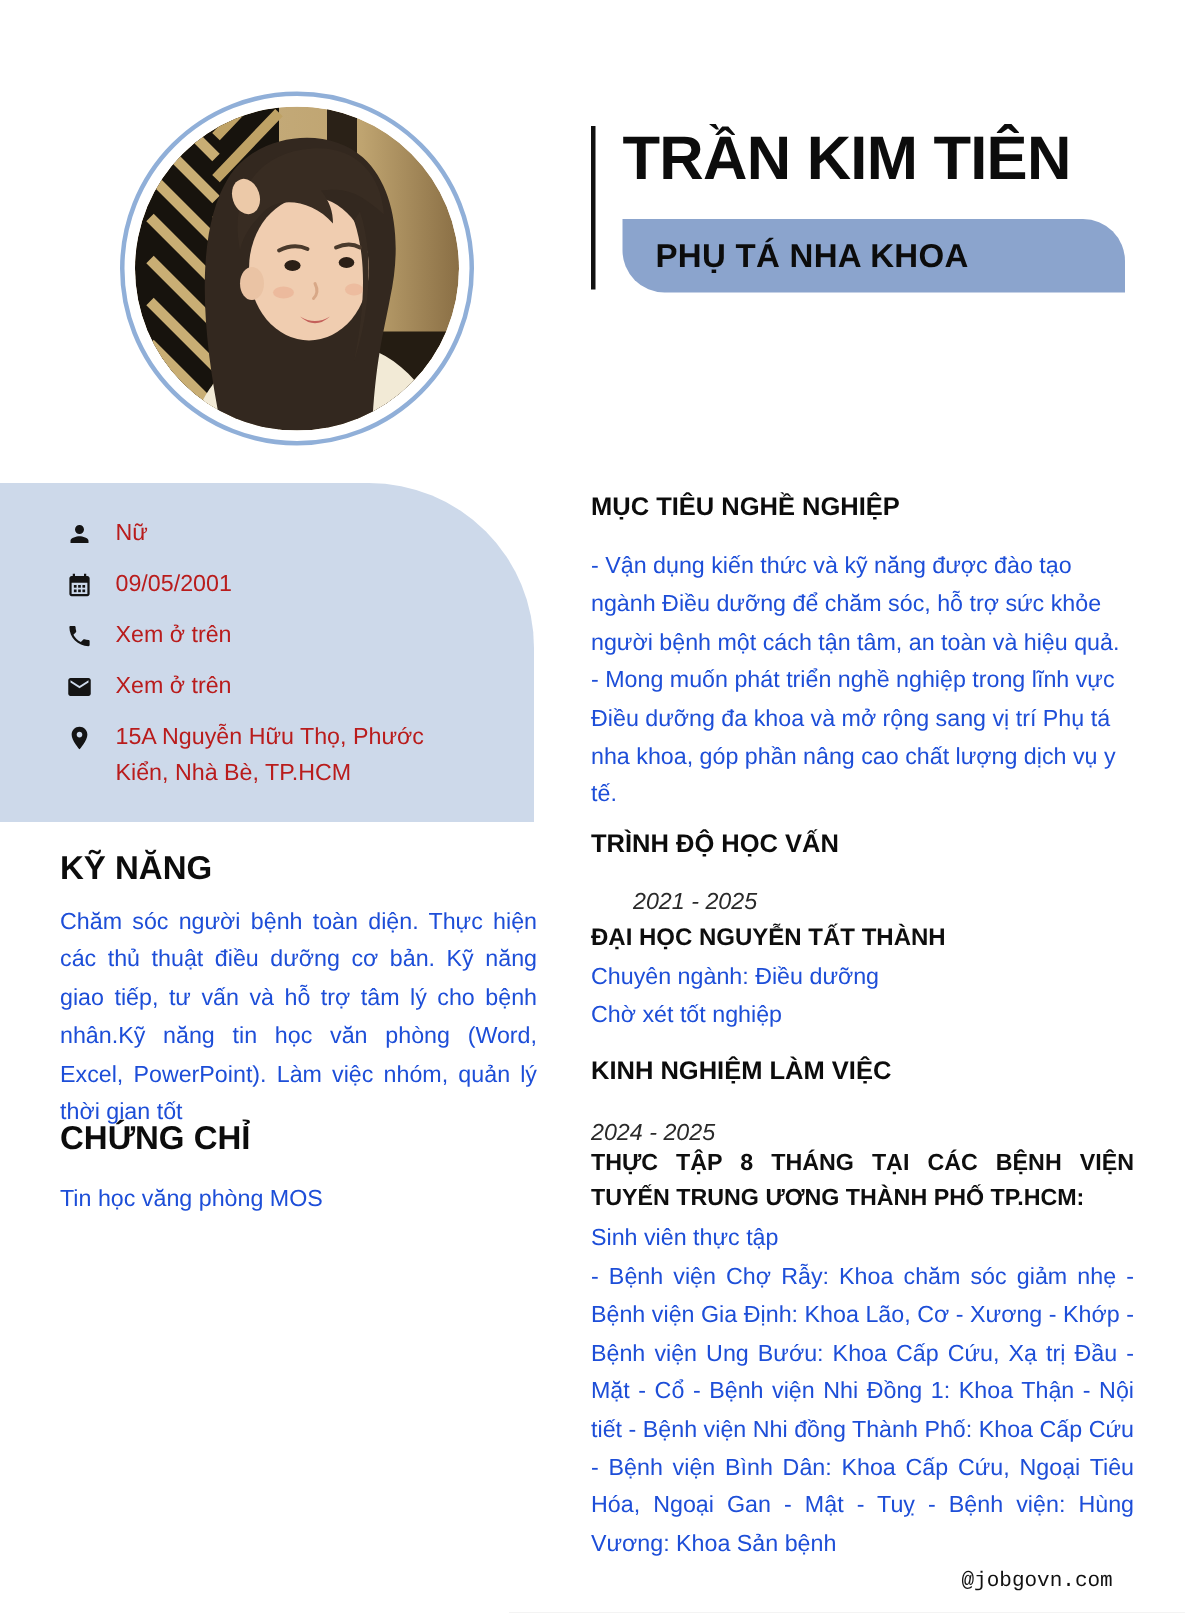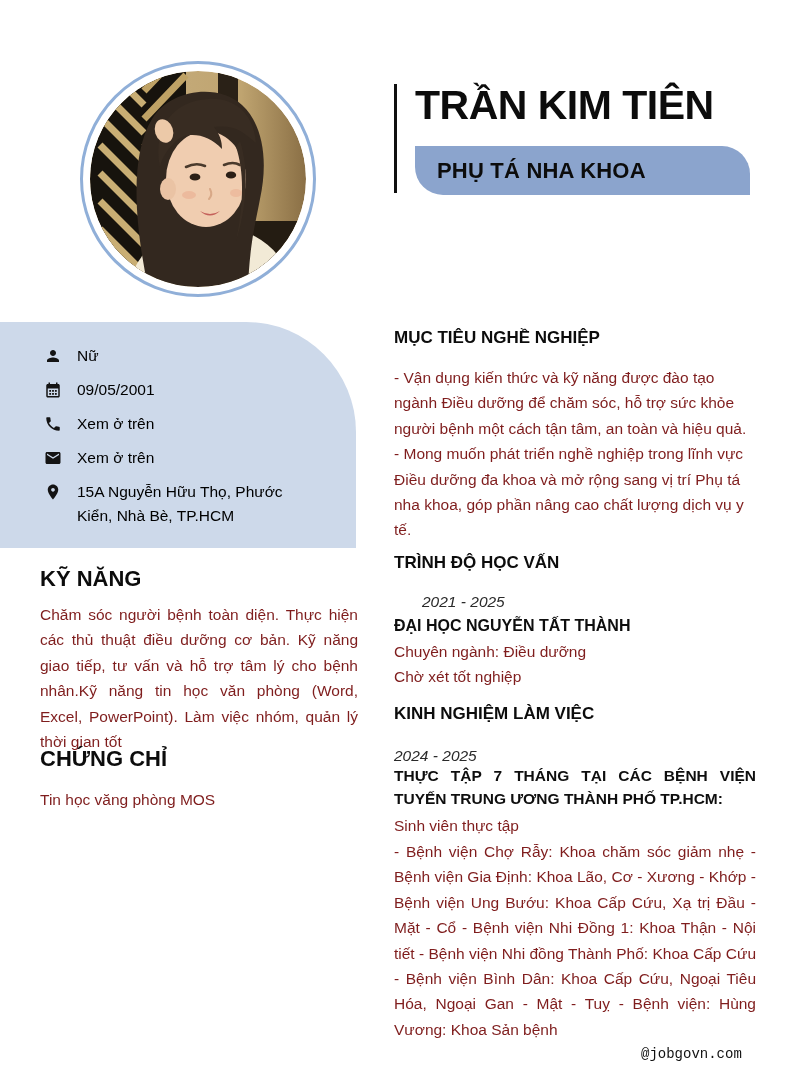--- a/index.html
+++ b/index.html
@@ -28,27 +28,27 @@
   }
   .title-badge span{ font-size:22px; font-weight:700; color:#0c0c0c; letter-spacing:0.2px; }
   
   .contact-box{
     position:absolute; left:0; top:322px; width:356px; height:226px;
     background:#CDD9EA; border-radius:0 110px 0 0;
   }
   .contact-list{ position:absolute; left:44px; top:22px; width:280px; }
   .contact-row{ display:flex; align-items:flex-start; gap:15px; margin-bottom:10px; }
   .contact-row .cicon{ flex:0 0 18px; width:18px; height:18px; margin-top:3px; }
-  .contact-row .ctext{ font-size:15.5px; line-height:24px; color:#000000; max-width:212px; }
+  .contact-row .ctext{ font-size:15.5px; line-height:24px; color:#b91c1c; max-width:212px; }
   
   .h-left, .h-right{
     position:absolute; margin:0; font-size:22px; font-weight:700; color:#0c0c0c; white-space:nowrap;
   }
   .h-right{ font-size:17px; }
-  .body-text{ position:absolute; font-size:15.5px; line-height:25.4px; color:#7f1d1d; margin:0; }
+  .body-text{ position:absolute; font-size:15.5px; line-height:25.4px; color:#1d4ed8; margin:0; }
   .justify{ text-align:justify; }
   .italic{ font-style:italic; font-size:15.5px; color:#2a2a2a; }
   .bold-line{ font-weight:700; color:#0e0e0e; }
   
   .skills-h{ left:40px; top:566px; }
   .skills-b{ left:40px; top:602px; width:318px; }
   .certs-h{ left:40px; top:746px; }
   .certs-b{ left:40px; top:787px; width:318px; }
   
   .obj-h{ left:394px; top:328px; }
@@ -197,19 +197,19 @@
   <p class="body-text obj-b">- Vận dụng kiến thức và kỹ năng được đào tạo ngành Điều dưỡng để chăm sóc, hỗ trợ sức khỏe người bệnh một cách tận tâm, an toàn và hiệu quả.  - Mong muốn phát triển nghề nghiệp trong lĩnh vực Điều dưỡng đa khoa và mở rộng sang vị trí Phụ tá nha khoa, góp phần nâng cao chất lượng dịch vụ y tế.</p>
 
   <h2 class="h-right edu-h">TRÌNH ĐỘ HỌC VẤN</h2>
   <p class="body-text italic edu-period">2021 - 2025</p>
   <p class="body-text edu-major">Chuyên ngành: Điều dưỡng</p>
   <p class="body-text bold-line edu-school">ĐẠI HỌC NGUYỄN TẤT THÀNH</p>
   <p class="body-text edu-status">Chờ xét tốt nghiệp</p>
 
   <h2 class="h-right exp-h">KINH NGHIỆM LÀM VIỆC</h2>
   <p class="body-text italic exp-period">2024 - 2025</p>
-  <p class="body-text bold-line justify exp-title">THỰC TẬP 7 THÁNG TẠI CÁC BỆNH VIỆN TUYẾN TRUNG ƯƠNG THÀNH PHỐ TP.HCM:</p>
+  <p class="body-text bold-line justify exp-title">THỰC TẬP 8 THÁNG TẠI CÁC BỆNH VIỆN TUYẾN TRUNG ƯƠNG THÀNH PHỐ TP.HCM:</p>
   <p class="body-text exp-role">Sinh viên thực tập</p>
   <p class="body-text justify exp-details">- Bệnh viện Chợ Rẫy: Khoa chăm sóc giảm nhẹ - Bệnh viện Gia Định: Khoa Lão, Cơ - Xương - Khớp - Bệnh viện Ung Bướu: Khoa Cấp Cứu, Xạ trị Đầu - Mặt - Cổ - Bệnh viện Nhi Đồng 1: Khoa Thận - Nội tiết - Bệnh viện Nhi đồng Thành Phố: Khoa Cấp Cứu - Bệnh viện Bình Dân: Khoa Cấp Cứu, Ngoại Tiêu Hóa, Ngoại Gan - Mật - Tuỵ - Bệnh viện: Hùng Vương: Khoa Sản bệnh</p>
 
   <div class="watermark">@jobgovn.com</div>
 
 </div>
 
 </body></html>

